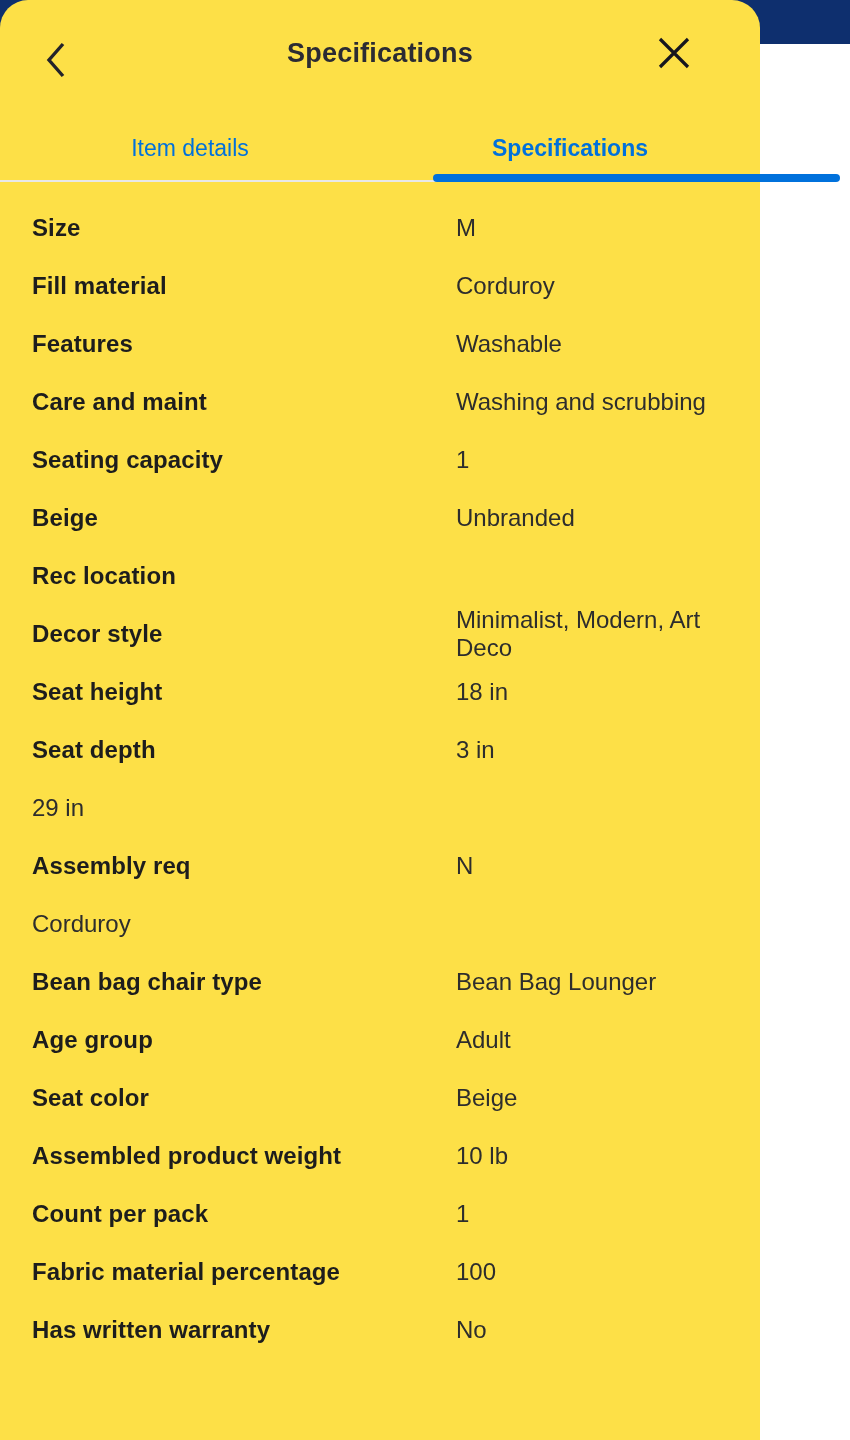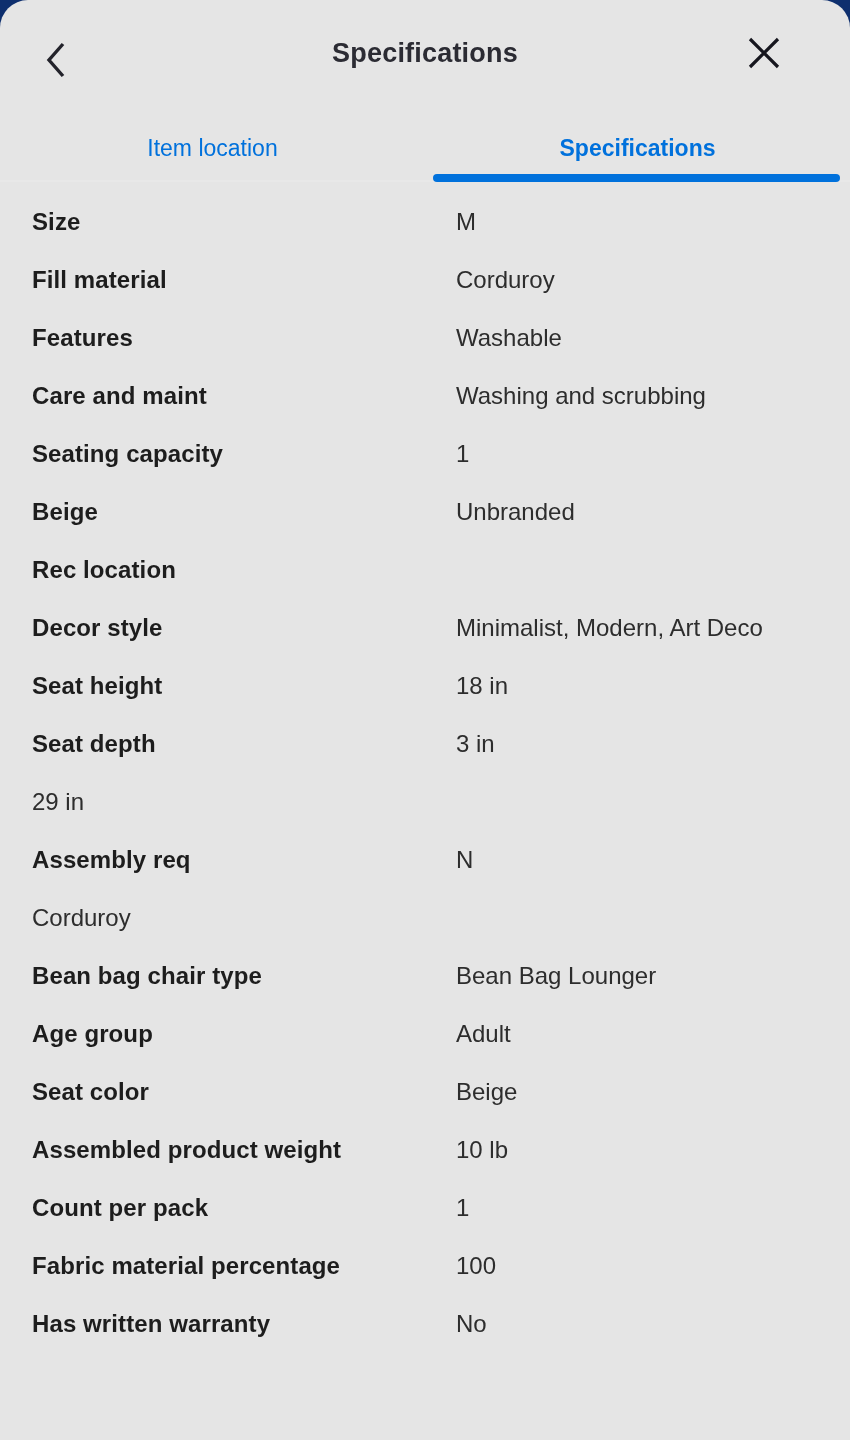--- a/index.html
+++ b/index.html
@@ -16,22 +16,22 @@
     font-family:"Liberation Sans","DejaVu Sans",sans-serif;
     background:#ffffff;
     position:relative;
     overflow:hidden;
   }
   .backdrop{
     position:absolute;top:0;left:0;width:850px;height:44px;
     background:var(--navy);
   }
   .sheet{
-    position:absolute;top:0;left:0;width:850px;height:1440px;
-    background:#e5e5e5;
+    position:absolute;top:0;left:0;width:760px;height:1440px;
+    background:#fde047;
     border-radius:28px 28px 0 0;
   }
   
   .header{
     position:relative;
     height:110px;
   }
   .icon-btn{
     position:absolute;
     background:none;border:none;cursor:pointer;
@@ -68,21 +68,21 @@
     position:absolute;
     bottom:-2px;
     left:433px;
     width:407px;
     height:8px;
     border-radius:5px;
     background:var(--accent);
   }
   
   .spec-list{
-    padding:11px 32px 0 32px;
+    padding:17px 32px 0 32px;
   }
   .spec-row{
     display:grid;
     grid-template-columns:424px 1fr;
     align-items:center;
     height:58px;
   }
   .spec-label{
     font-size:24px;
     font-weight:700;
@@ -116,21 +116,21 @@
     <button class="icon-btn close-btn" aria-label="Close">
       <span style="display:flex;">
         <svg width="34" height="34" viewBox="0 0 34 34" fill="none">
           <path d="M3 3 L31 31 M31 3 L3 31" stroke="#16161e" stroke-width="3.2" fill="none"></path>
         </svg>
       </span>
     </button>
   </div>
 
   <div class="tabs">
-    <button class="tab">Item location</button>
+    <button class="tab">Item details</button>
     <button class="tab active">Specifications</button>
     <div class="tab-indicator"></div>
   </div>
 
   <div class="spec-list">
     <div class="spec-row">
       <div class="spec-label">Size</div>
       <div class="spec-value">M</div>
     </div>
 

